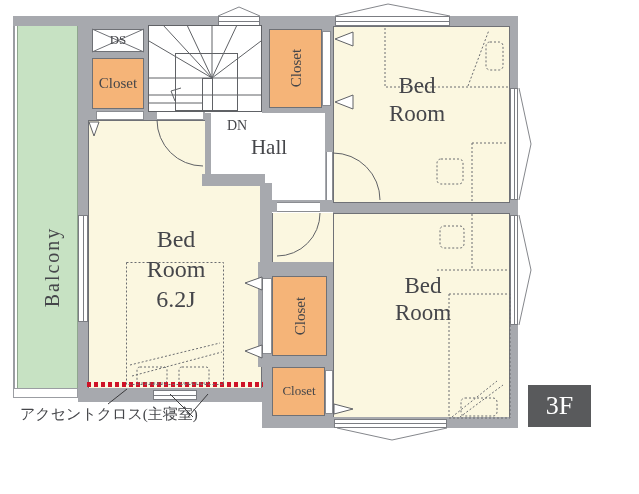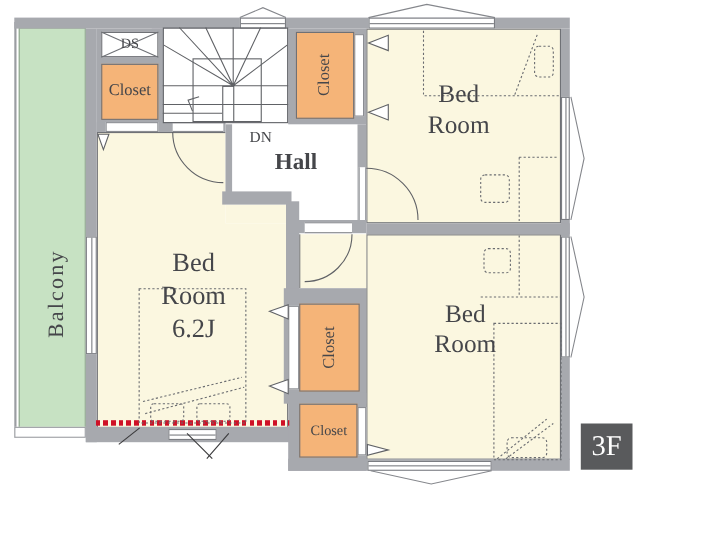--- a/index.html
+++ b/index.html
@@ -152,32 +152,33 @@
     </g>
   </svg>
 
   <div class="lbl vert" style="left:52px;top:267px;font-size:20px;letter-spacing:2px;">Balcony</div>
   <div class="lbl" style="left:118px;top:40px;font-size:13px;">DS</div>
   <div class="lbl" style="left:118px;top:83px;font-size:15px;">Closet</div>
   <div class="lbl vert" style="left:296px;top:68px;font-size:15px;">Closet</div>
   <div class="lbl vert" style="left:300px;top:316px;font-size:15px;">Closet</div>
   <div class="lbl" style="left:299px;top:391px;font-size:13px;">Closet</div>
   <div class="lbl" style="left:237px;top:126px;font-size:14px;">DN</div>
-  <div class="lbl" style="left:269px;top:147px;font-size:21px;font-weight:bold;">Hall</div>
+  <div class="lbl" style="left:269px;top:147px;font-size:21px;">Hall</div>
 
   <div class="abs roomlbl" style="left:417px;top:72px;">
     <div>Bed</div>
     <div>Room</div>
   </div>
   <div class="abs roomlbl" style="left:423px;top:272px;font-size:23px;line-height:27px;">
     <div>Bed</div>
     <div>Room</div>
   </div>
   <div class="abs roomlbl" style="left:176px;top:224px;font-size:24px;line-height:30px;">
     <div>Bed</div>
     <div>Room</div>
     <div>6.2J</div>
   </div>
 
+  <div class="abs" style="left:20px;top:405px;font-size:15px;">アクセントクロス(主寝室)</div>
 
-  <div class="abs" id="floor-badge" style="left:528px;top:385px;width:47px;height:42px;">3F</div>
+  <div class="abs" id="floor-badge" style="left:528px;top:385px;width:63px;height:42px;">3F</div>
 
 </div>
 
 </body></html>

